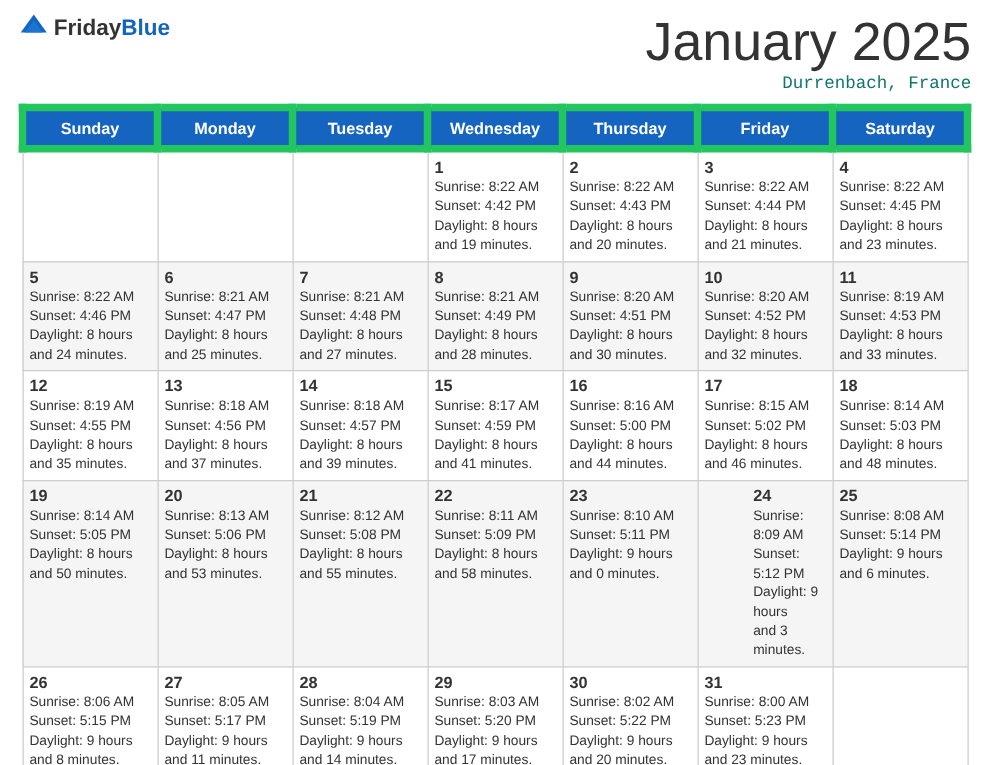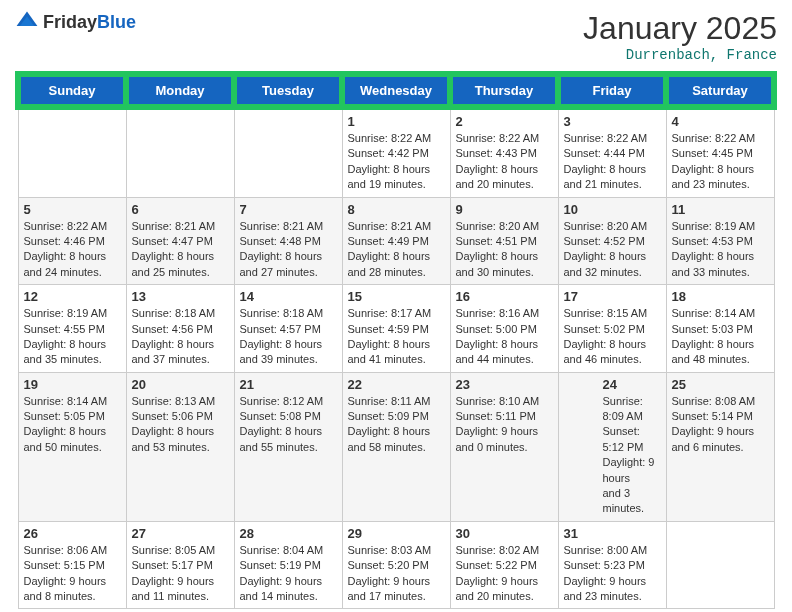--- a/index.html
+++ b/index.html
@@ -29,21 +29,21 @@
     .logo-general { color: #333; }
     .logo-blue { color: #1565c0; }
     .logo-icon {
       width: 24px;
       height: 24px;
     }
     .title-block {
       text-align: right;
     }
     .month-title {
-      font-size: 32px;
+      font-size: 43px;
       font-weight: normal;
       color: #333;
     }
     .location {
       font-size: 14px;
       color: #0f766e;
       font-family: Liberation Mono, monospace;
     }
     .calendar {
       width: 100%;

